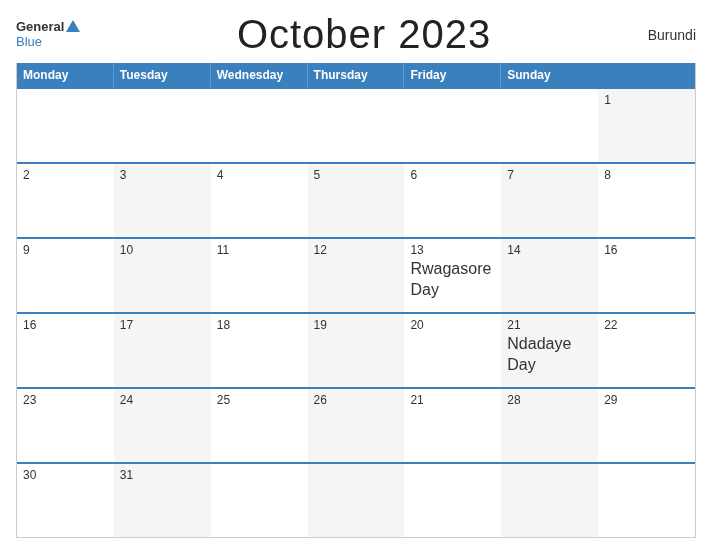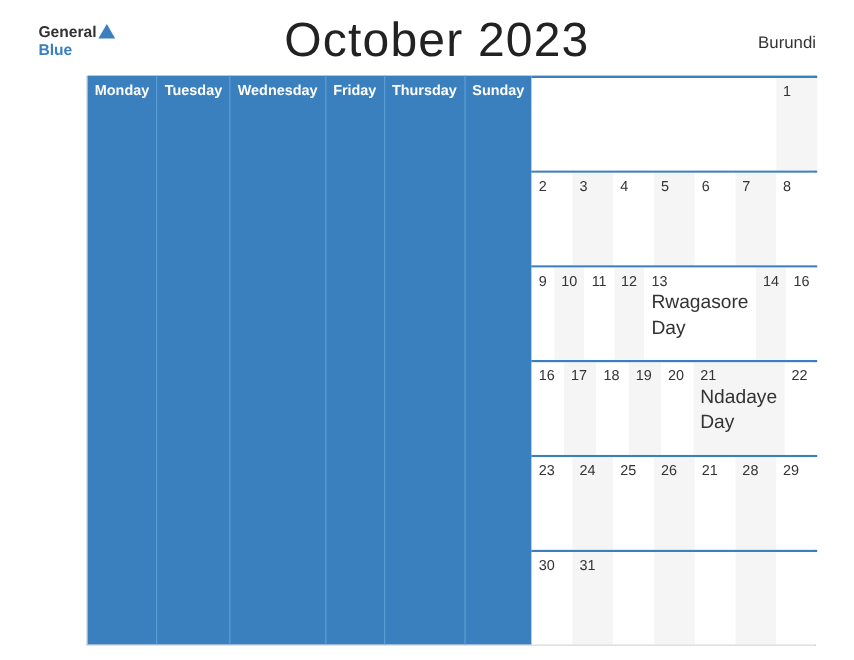--- a/index.html
+++ b/index.html
@@ -6,21 +6,21 @@
     body {
       width: 712px;
       height: 550px;
       background: #fff;
       font-family: Arial, sans-serif;
       overflow: hidden;
     }
     .page {
       width: 712px;
       height: 550px;
-      padding: 12px 32px;
+      padding: 12px 16px;
       display: flex;
       flex-direction: column;
     }
     .header {
       display: flex;
       align-items: center;
       justify-content: space-between;
       margin-bottom: 6px;
     }
     .logo {
@@ -29,21 +29,21 @@
       gap: 3px;
     }
     .logo-general {
       font-size: 13px;
       font-weight: bold;
       color: #333;
       line-height: 1.1;
     }
     .logo-blue {
       font-size: 13px;
-      font-weight: bold;
+      font-weight: normal;
       color: #3a7fbe;
       line-height: 1.1;
     }
     .logo-triangle {
       width: 0; height: 0;
       border-left: 7px solid transparent;
       border-right: 7px solid transparent;
       border-bottom: 12px solid #3a7fbe;
       margin-left: 2px;
       margin-bottom: 2px;
@@ -68,24 +68,23 @@
       letter-spacing: 1px;
     }
     .country-label {
       font-size: 14px;
       color: #333;
       font-weight: normal;
     }
     .calendar-wrapper {
       flex: 1;
       display: flex;
-      flex-direction: row;
+      flex-direction: column;
       border: 1px solid #ccc;
       border-top: none;
-      margin-left: 40px;
     }
     .cal-header-row {
       display: grid;
       grid-template-columns: repeat(7, 1fr);
       background: #3a7fbe;
     }
     .cal-header-cell {
       color: #fff;
       font-size: 12px;
       font-weight: bold;
@@ -152,22 +151,22 @@
       <h1 class="calendar-title">October 2023</h1>
     </div>
     <div class="country-label">Burundi</div>
   </div>
 
   <div class="calendar-wrapper">
     <div class="cal-header-row">
     <div class="cal-header-cell">Monday</div>
         <div class="cal-header-cell">Tuesday</div>
         <div class="cal-header-cell">Wednesday</div>
+        <div class="cal-header-cell">Thursday</div>
         <div class="cal-header-cell">Friday</div>
-        <div class="cal-header-cell">Thursday</div>
         <div class="cal-header-cell">Sunday</div>
       </div>
     <div class="cal-body">
     <div class="cal-row">
           <div class="cal-cell"></div>
           <div class="cal-cell"></div>
           <div class="cal-cell"></div>
           <div class="cal-cell"></div>
           <div class="cal-cell"></div>
           <div class="cal-cell"></div>

